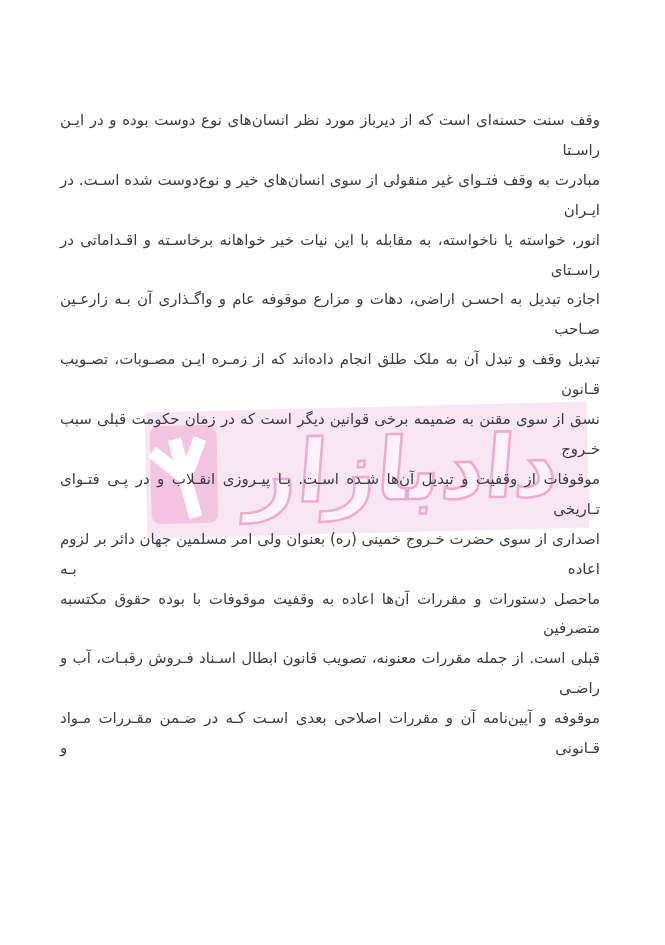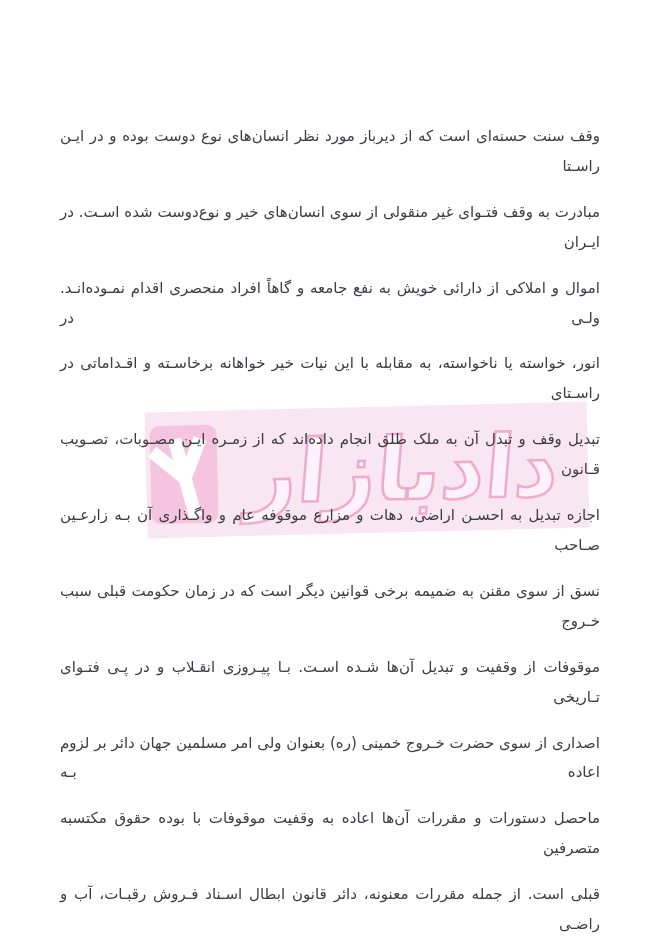--- a/index.html
+++ b/index.html
@@ -66,21 +66,20 @@
     z-index: 2;
     color: #3c3c42;
     font-size: 15px;
     line-height: 29.9px;
     font-family: "DejaVu Sans", "DejaVu Serif", sans-serif;
   }
   .text-line {
     text-align: justify;
     text-align-last: justify;
     min-height: 29.9px;
-    margin-top: 16px;
   }
 </style>
 </head>
 <body>
 
 <div class="page">
 
   <div class="watermark-band">
     <svg class="wm-logo" viewBox="0 0 90 130" aria-hidden="true">
       <rect x="2" y="2" width="86" height="126" rx="12" fill="#f4c4e0"></rect>
@@ -89,25 +88,24 @@
         <path d="M13 26 L45 70"></path>
         <path d="M77 26 L45 70"></path>
       </g>
     </svg>
     <span class="wm-text">دادبازار</span>
   </div>
 
   <div class="text-block" id="text-block" dir="rtl">
       <div class="text-line">وقف سنت حسنه‌ای است که از دیرباز مورد نظر انسان‌های نوع دوست بوده و در ایـن راسـتا</div>
       <div class="text-line">مبادرت به وقف فتـوای غیر منقولی از سوی انسان‌های خیر و نوع‌دوست شده اسـت. در ایـران</div>
-      <div class="text-line">اموال و املاکی از دارائی خویش به نفع جامعه و گاهاً افراد منحصری اقدام نمـوده‌انـد. ولـی در</div>
       <div class="text-line">انور، خواسته یا ناخواسته، به مقابله با این نیات خیر خواهانه برخاسـته و اقـداماتی در راسـتای</div>
+      <div class="text-line">اجازه تبدیل به احسـن اراضی، دهات و مزارع موقوفه عام و واگـذاری آن بـه زارعـین صـاحب</div>
       <div class="text-line">تبدیل وقف و تبدل آن به ملک طلق انجام داده‌اند که از زمـره ایـن مصـوبات، تصـویب قـانون</div>
-      <div class="text-line">اجازه تبدیل به احسـن اراضی، دهات و مزارع موقوفه عام و واگـذاری آن بـه زارعـین صـاحب</div>
       <div class="text-line">نسق از سوی مقنن به ضمیمه برخی قوانین دیگر است که در زمان حکومت قبلی سبب خـروج</div>
       <div class="text-line">موقوفات از وقفیت و تبدیل آن‌ها شـده اسـت. بـا پیـروزی انقـلاب و در پـی فتـوای تـاریخی</div>
       <div class="text-line">اصداری از سوی حضرت خـروج خمینی (ره) بعنوان ولی امر مسلمین جهان دائر بر لزوم اعاده بـه</div>
       <div class="text-line">ماحصل دستورات و مقررات آن‌ها اعاده به وقفیت موقوفات با بوده حقوق مکتسبه متصرفین</div>
-      <div class="text-line">قبلی است. از جمله مقررات معنونه، دائر قانون ابطال اسـناد فـروش رقبـات، آب و راضـی</div>
+      <div class="text-line">قبلی است. از جمله مقررات معنونه، تصویب قانون ابطال اسـناد فـروش رقبـات، آب و راضـی</div>
       <div class="text-line">موقوفه و آیین‌نامه آن و مقررات اصلاحی بعدی اسـت کـه در ضـمن مقـررات مـواد قـانونی و</div>
     </div>
 
 </div>
 
 </body></html>

